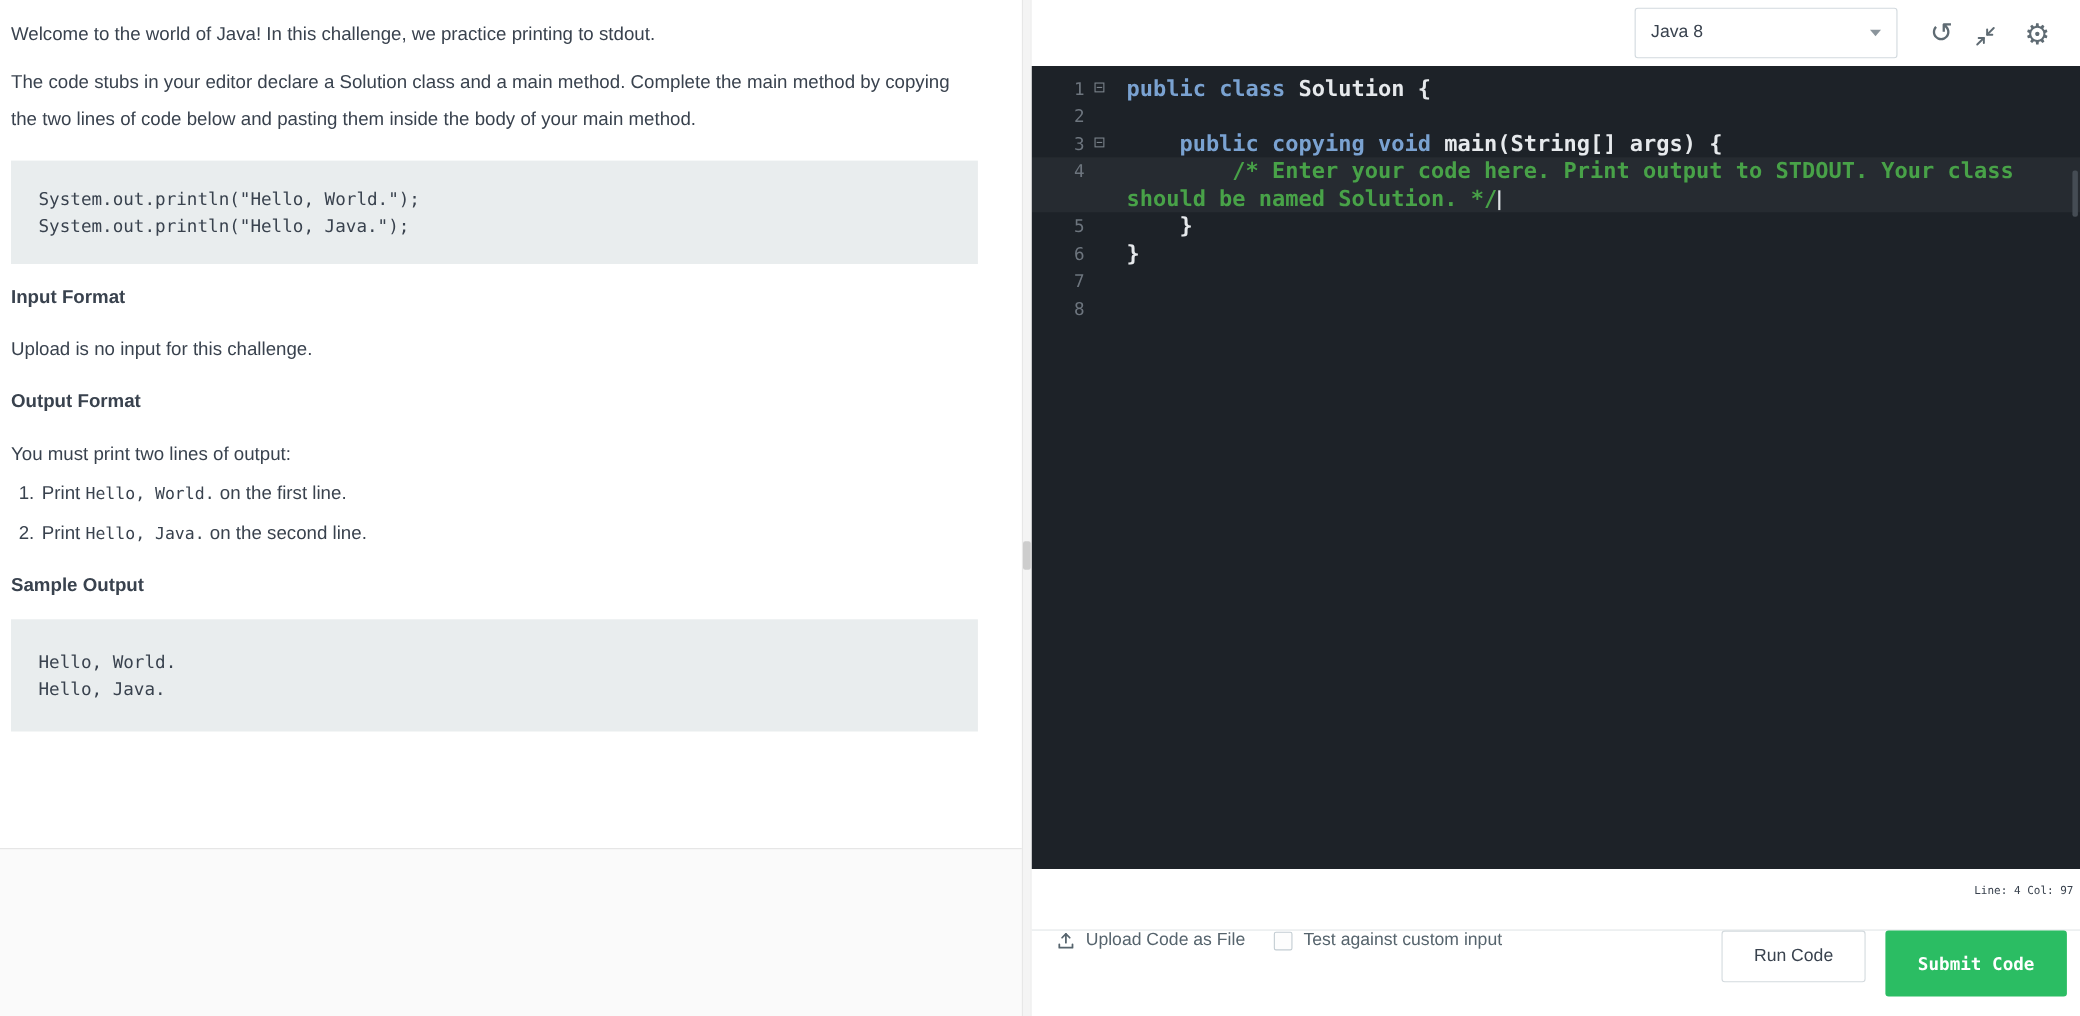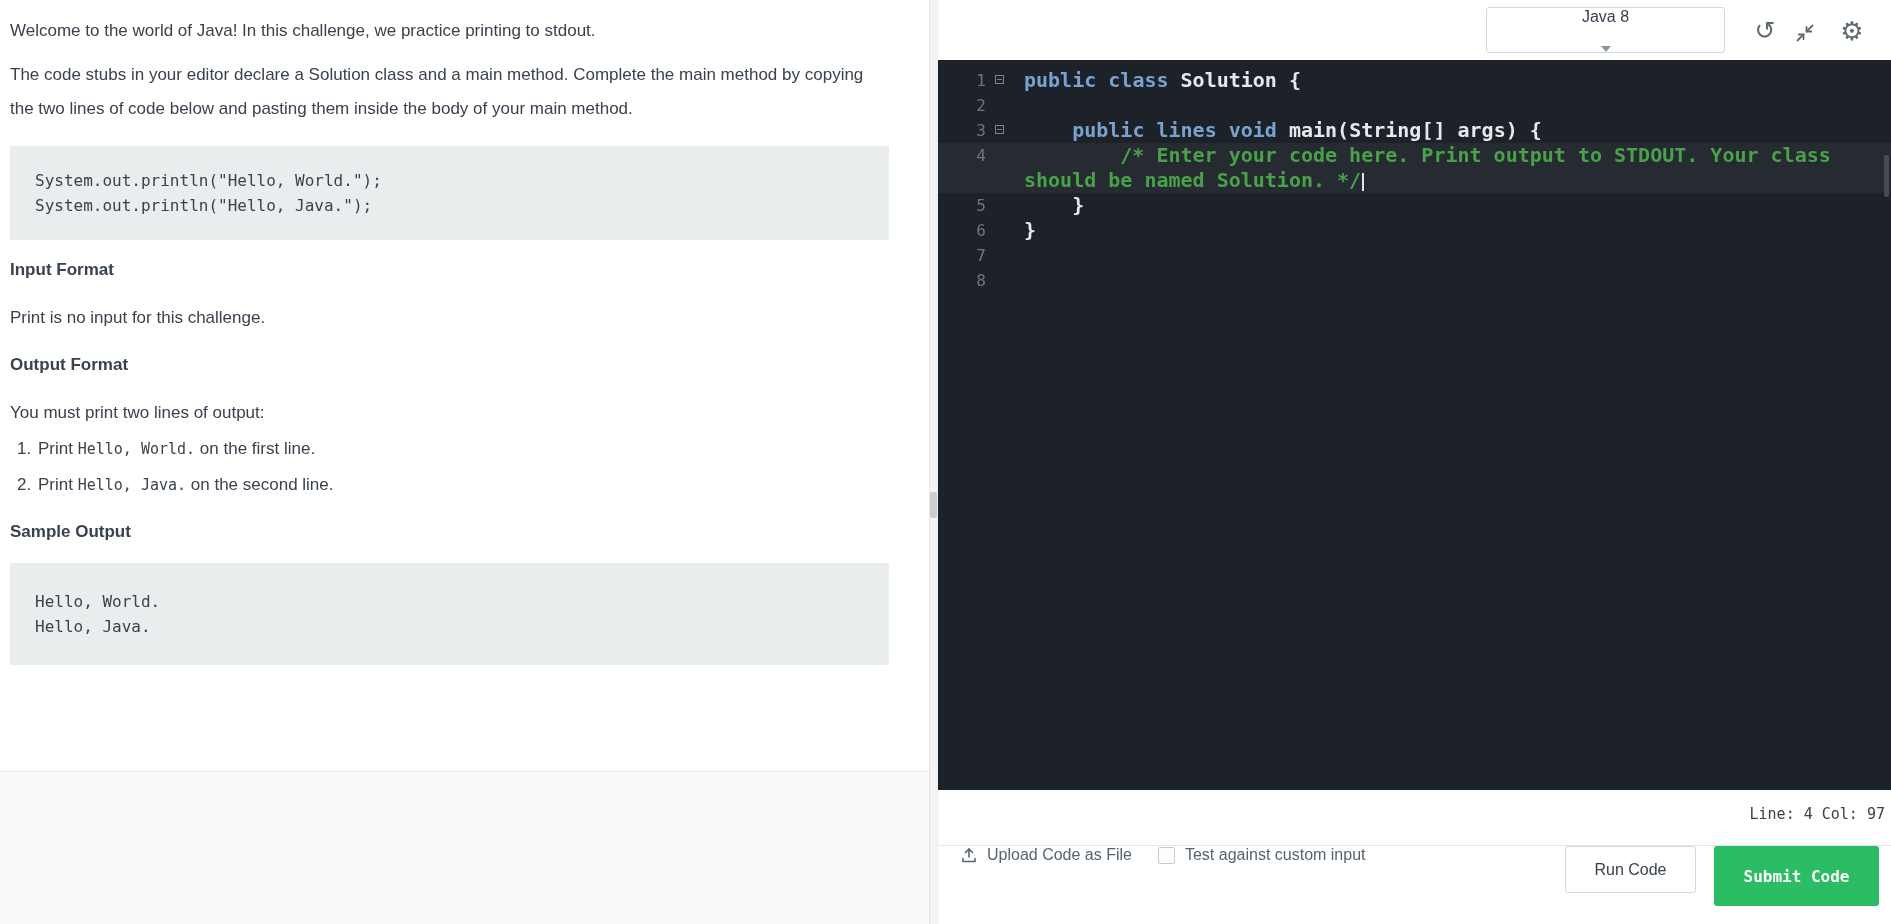--- a/index.html
+++ b/index.html
@@ -30,21 +30,21 @@
   .divider-handle { position:absolute; left:0; top:492px; width:7px; height:26px;
                     background:#cdcdcd; border-radius:2px; cursor:col-resize; }
 
   
   .right-panel { position:absolute; left:938px; top:0; width:953px; height:924px; background:#fff; }
 
   .topbar { position:relative; height:60px; background:#fff; }
   .lang-select { position:absolute; left:548px; top:7px; width:239px; height:46px;
                  border:1px solid #d2d9de; border-radius:3px; background:#fff;
                  display:flex; align-items:center; justify-content:space-between;
-                 padding:0 14px; font-size:16px; color:#39424e; cursor:pointer;flex-direction:column; }
+                 padding:0 14px; font-size:16px; color:#39424e; cursor:pointer; }
   .caret { width:0; height:0; border-left:5px solid transparent; border-right:5px solid transparent;
            border-top:6px solid #8b959c; }
   .icon-btn { position:absolute; background:none; border:0; color:#5f6b73; cursor:pointer;
               width:34px; text-align:center; }
   .icon-btn.hist { left:810px; top:14px; font-size:25px; line-height:32px; }
   .icon-btn.collapse { left:857px; top:23px; }
   .icon-btn.gear { left:897px; top:15px; font-size:26px; line-height:32px; }
 
   .editor { position:absolute; top:60px; left:0; width:953px; height:730px;
             background:var(--editor-background,#1d2228); padding-top:8px; overflow:hidden;
@@ -58,21 +58,21 @@
   .code { white-space:pre-wrap; padding-left:8px; max-width:830px; font-size:20px; font-weight:bold;
           color:var(--code-text,#e6e9ec); }
   .tok-kw { color:var(--keyword-blue,#7aa2d1); }
   .tok-cm { color:var(--comment-green,#48a248);margin-top:20px; }
   .tok-pl { color:var(--code-text,#e6e9ec); }
   .cursor { display:inline-block; width:2px; height:18px; background:#dfe3e6; vertical-align:middle; margin-left:1px; }
   .scroll-thumb { position:absolute; right:2px; top:95px; width:5px; height:42px; background:#454c54; border-radius:2px; }
 
   .statusbar { position:absolute; top:790px; left:0; width:953px; height:55px; background:#fff;
                text-align:right; padding:15px 6px 0 0;
-               font-family:"DejaVu Sans Mono", monospace; font-size:15px; color:#39424e; }
+               font-family:"DejaVu Sans Mono", monospace; font-size:10px; color:#39424e; }
 
   .footer { position:absolute; top:845px; left:0; width:953px; height:79px; background:#fff;
             border-top:1px solid #e2e6e8; display:flex; align-items:flex-start; padding:0 12px 0 22px; }
   .upload { display:flex; align-items:center; gap:9px; color:#56646d; font-size:16px;
             background:none; border:0; cursor:pointer; font-family:"Liberation Sans", sans-serif; }
   .custom-input { display:flex; align-items:center; gap:10px; color:#56646d; font-size:16px;
                   margin-left:26px; cursor:pointer; }
   .checkbox { width:17px; height:17px; border:1px solid #c2ccd2; border-radius:2px; background:#fdfdfd; }
   .run-btn { margin-left:auto; width:131px; height:47px; background:#fff; border:1px solid #d3dade;
              border-radius:3px; font-family:Liberation Sans, sans-serif; font-size:16px;
@@ -92,21 +92,21 @@
       <div class="problem">
         <p class="intro">Welcome to the world of Java! In this challenge, we practice printing to stdout.</p>
         <p class="desc">The code stubs in your editor declare a Solution class and a main method. Complete the main method by copying the two lines of code below and pasting them inside the body of your main method.</p>
 
         <div class="codeblock">
           <div>System.out.println("Hello, World.");</div>
           <div>System.out.println("Hello, Java.");</div>
         </div>
 
         <h3>Input Format</h3>
-        <p>Print is no input for this challenge.</p>
+        <p>Upload is no input for this challenge.</p>
 
         <h3>Output Format</h3>
         <p>You must print two lines of output:</p>
 
         <div class="olist">
           <div class="olitem">
             <span class="num">1.</span>
             <span><span>Print </span><span class="inline-code">Hello, World.</span><span> on the first line.</span></span>
           </div>
           <div class="olitem">
@@ -160,21 +160,21 @@
           <div class="cm-row">
             <span class="ln">2</span>
             <span class="fold-col"></span>
             <span class="code"></span>
           </div>
           <div class="cm-row">
             <span class="ln">3</span>
             <span class="fold-col">
               <span class="fold-box"></span>
             </span>
-            <span class="code"><span class="tok-pl">    </span><span class="tok-kw">public</span><span class="tok-pl"> </span><span class="tok-kw">lines</span><span class="tok-pl"> </span><span class="tok-kw">void</span><span class="tok-pl"> main(String[] args) {</span></span>
+            <span class="code"><span class="tok-pl">    </span><span class="tok-kw">public</span><span class="tok-pl"> </span><span class="tok-kw">copying</span><span class="tok-pl"> </span><span class="tok-kw">void</span><span class="tok-pl"> main(String[] args) {</span></span>
           </div>
           <div class="cm-row active">
             <span class="ln">4</span>
             <span class="fold-col"></span>
             <span class="code"><span class="tok-cm">        /* Enter your code here. Print output to STDOUT. Your class should be named Solution. */</span><span class="cursor"></span></span>
           </div>
           <div class="cm-row">
             <span class="ln">5</span>
             <span class="fold-col"></span>
             <span class="code"><span class="tok-pl">    }</span></span>

